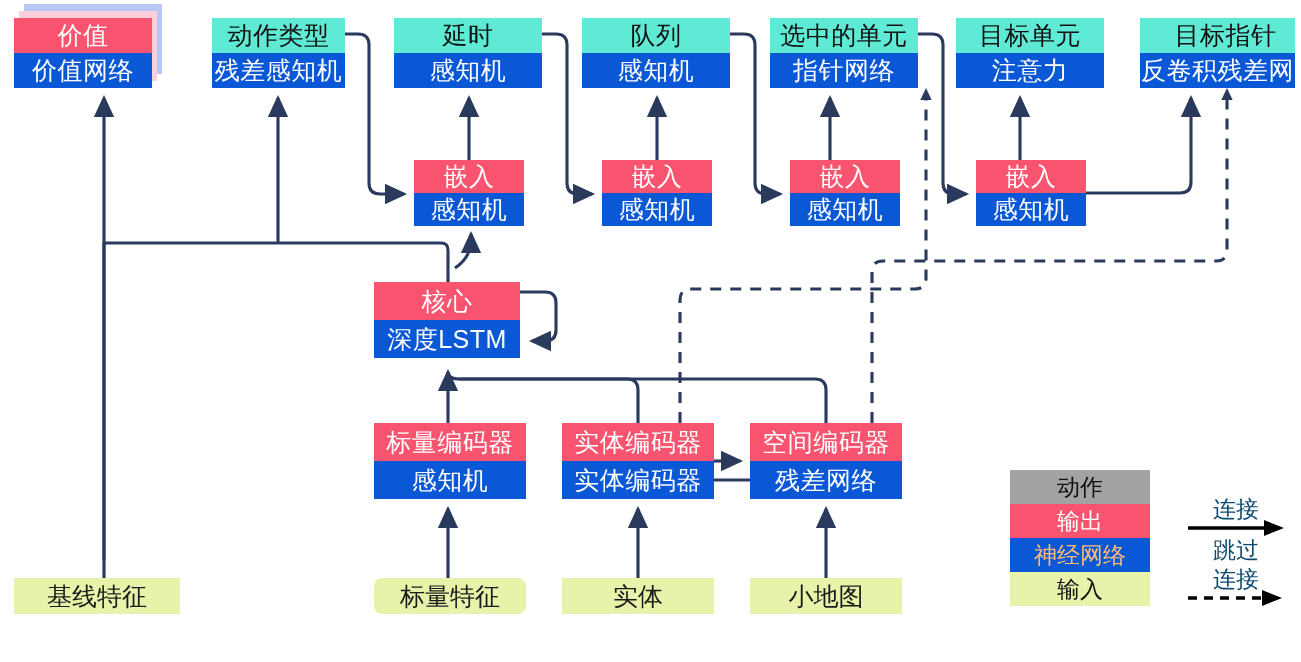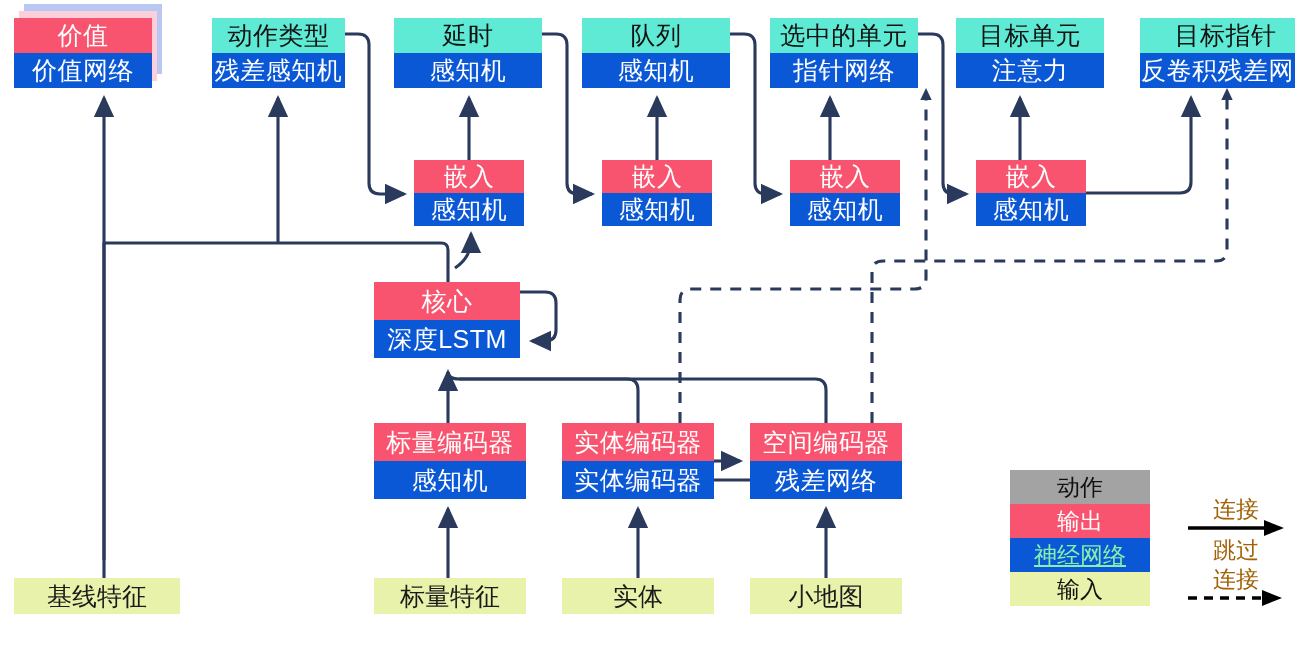--- a/index.html
+++ b/index.html
@@ -21,24 +21,24 @@
 
   .input-node{position:absolute;background:#E9F2AA;color:#1a1a1a;
         display:flex;align-items:center;justify-content:center;
         font-size:25px;white-space:nowrap;}
 
   #legend-box{position:absolute;}
   #legend-box .lg{display:flex;align-items:center;justify-content:center;
         font-size:23px;white-space:nowrap;height:34px;}
   .lg.a{background:#a3a3a3;color:#111;}
   .lg.o{background:#F9546F;color:#fff;}
-  .lg.n{background:#0A58D6;color:#86efac;text-decoration:underline;}
+  .lg.n{background:#0A58D6;color:#fdba74;}
   .lg.i{background:#E9F2AA;color:#111;}
 
-  .lg-label{position:absolute;font-size:23px;color:#a16207;white-space:nowrap;text-align:center;}
+  .lg-label{position:absolute;font-size:23px;color:#0c4a6e;white-space:nowrap;text-align:center;}
 </style>
 </head>
 <body>
 
 <div id="stage">
 
   <svg id="wires" viewBox="0 0 1301 662" xmlns="http://www.w3.org/2000/svg">
     <defs>
       <marker id="ar" markerWidth="9" markerHeight="9" refX="6.2" refY="3.6" orient="auto" markerUnits="strokeWidth">
         <path d="M0,0.3 L7.2,3.6 L0,6.9 z" fill="#2A3A5C"></path>
@@ -161,21 +161,21 @@
         <div class="cell top" style="height: 38px;">实体编码器</div>
         <div class="cell bottom" style="height: 38px;">实体编码器</div>
       </div>
       <div class="node" style="left: 750px; top: 423px; width: 152px; height: 76px;">
         <div class="cell top" style="height: 38px;">空间编码器</div>
         <div class="cell bottom" style="height: 38px;">残差网络</div>
       </div>
     </div>
   <div id="inputs-layer">
       <div class="input-node" style="left: 14px; top: 578px; width: 166px; height: 36px;">基线特征</div>
-      <div class="input-node" style="left: 374px; top: 578px; width: 152px; height: 36px;">标量特征</div>
+      <div class="input-node" style="left: 374px; top: 578px; width: 152px; height: 36px; border-radius: 8px;">标量特征</div>
       <div class="input-node" style="left: 562px; top: 578px; width: 152px; height: 36px;">实体</div>
       <div class="input-node" style="left: 750px; top: 578px; width: 152px; height: 36px;">小地图</div>
     </div>
 
   <div id="legend-box" style="left: 1010px; top: 470px; width: 140px;">
       <div class="lg a">动作</div>
       <div class="lg o">输出</div>
       <div class="lg n">神经网络</div>
       <div class="lg i">输入</div>
     </div>

